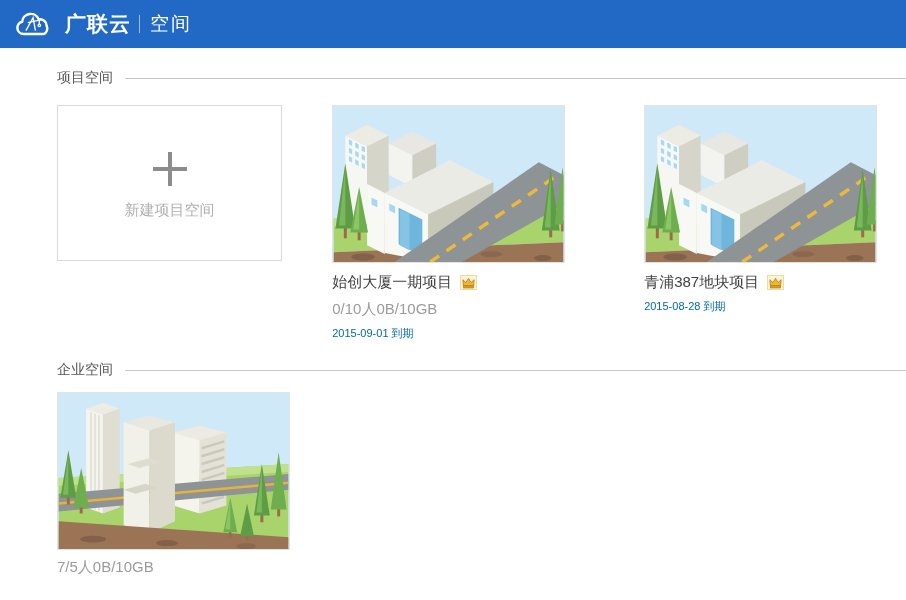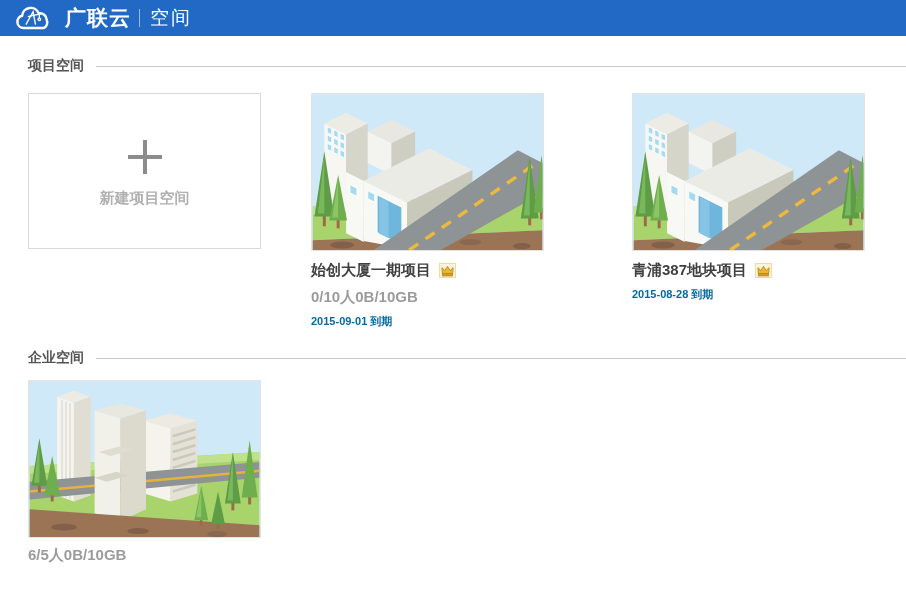--- a/index.html
+++ b/index.html
@@ -4,30 +4,30 @@
 <style>
   * { box-sizing: border-box; }
   html,body { margin:0; padding:0; }
   body {
     width:906px; height:600px; overflow:hidden;
     background:#ffffff;
     font-family:"Liberation Sans","DejaVu Sans",sans-serif;
   }
   
   .app-header {
-    height:36px; background:var(--header-bg,#2169c4);
+    height:48px; background:var(--header-bg,#2169c4);
     display:flex; align-items:center; padding-left:13px;
   }
   .logo { display:flex; align-items:center; color:#fff; cursor:pointer; }
   .logo svg { display:block; }
   .brand { font-size:21px; font-weight:bold; letter-spacing:1px; margin-left:8px; }
   .vdiv { width:1px; height:18px; background:rgba(255,255,255,.55); margin:0 10px 0 8px; }
   .appname { font-size:19px; letter-spacing:2px; }
   
-  main { padding-left:28px;font-weight:bold; }
+  main { padding-left:57px; }
   .section-head { display:flex; align-items:center; }
   .section-head.s1 { margin-top:21px; }
   .section-head.s2 { margin-top:20px; }
   .section-title { font-size:14px; color:#555; flex:none; }
   .section-line { flex:1; height:1px; background:#c9c9c9; margin-left:12px; }
   .cards { display:flex; gap:50px; }
   .cards.r1 { margin-top:18px; }
   .cards.r2 { margin-top:13px; }
   .card { width:271px; cursor:pointer; }
   .thumb {
@@ -266,19 +266,19 @@
   </div>
 
   <div class="cards r2">
     <div class="card">
       <div class="thumb">
         <svg viewBox="0 0 233 158">
             <use href="#scene-city"></use>
           </svg>
       </div>
       <div class="card-stats">
-        <span>6/5人</span>
+        <span>7/5人</span>
         <span>0B/10GB</span>
       </div>
     </div>
   </div>
 
 </main>
 
 </body></html>

